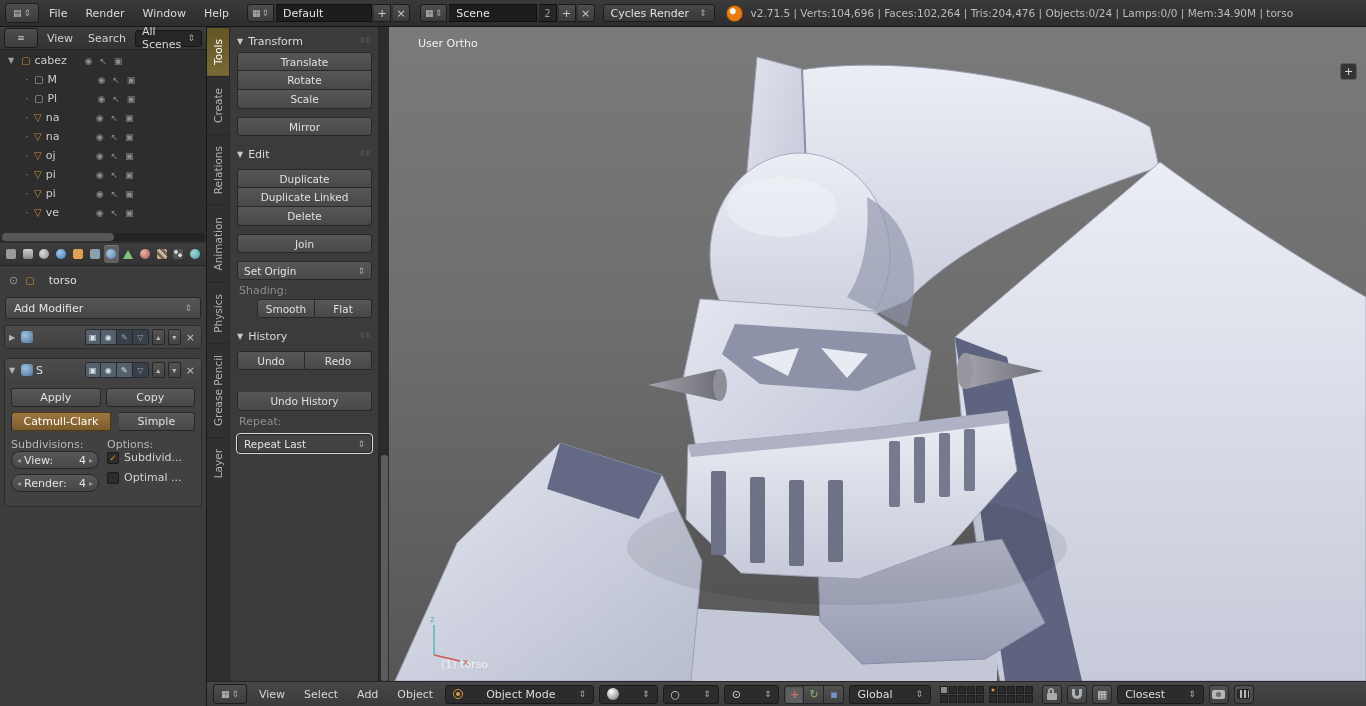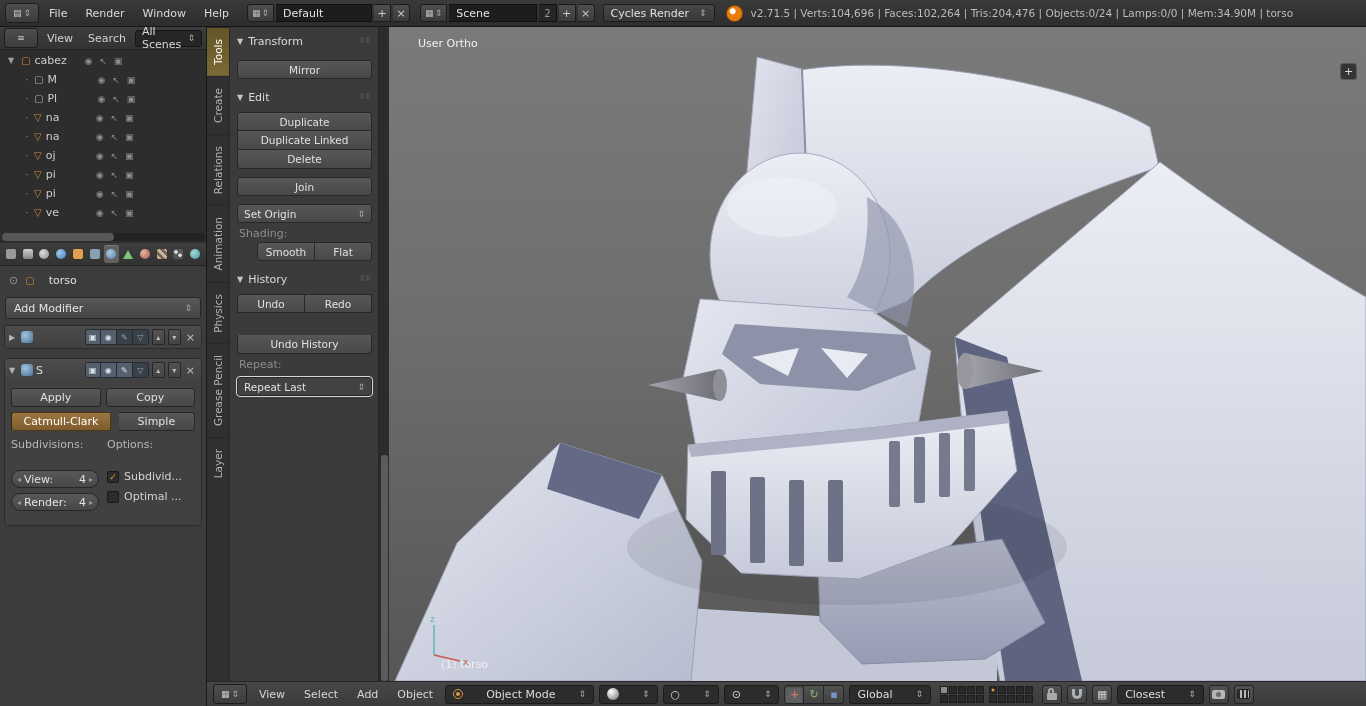--- a/index.html
+++ b/index.html
@@ -93,21 +93,21 @@
   .row2{display:flex;gap:5px;margin-bottom:5px;}
   .bbtn{flex:1;height:19px;background:linear-gradient(#585858,#474747);border:1px solid #272727;border-radius:3px;
     display:flex;align-items:center;justify-content:center;color:#e0e0e0;box-sizing:border-box;}
   .seg{display:flex;margin-bottom:6px;}
   .seg .bbtn{border-radius:0;border-left:none;}
   .seg .bbtn:first-child{border-radius:3px 0 0 3px;border-left:1px solid #272727;}
   .seg .bbtn:last-child{border-radius:0 3px 3px 0;margin-left:8px;}
   .bbtn.activeamber{background:linear-gradient(#9c7640,#7d5c2c);color:#fff;border-color:#4d3717;}
   .cols{display:flex;gap:8px;}
   .col{flex:1;}
-  .flabel{color:#b6b6b6;margin:1px 0 19px;}
+  .flabel{color:#b6b6b6;margin:1px 0 0;}
   .numfield{height:18px;background:linear-gradient(#585858,#474747);border:1px solid #272727;border-radius:9px;
     display:flex;align-items:center;padding:0 5px;color:#e2e2e2;margin-bottom:5px;box-sizing:border-box;}
   .numfield .na{color:#9a9a9a;font-size:8px;}
   .numfield .nl{margin-left:3px;}
   .numfield .nv{margin-left:auto;margin-right:3px;}
   .cbrow{display:flex;align-items:center;gap:5px;color:#d2d2d2;}
   .cb{width:12px;height:12px;background:#2c2c2c;border:1px solid #191919;border-radius:2px;display:flex;
     align-items:center;justify-content:center;color:#e8962e;font-size:9px;box-sizing:border-box;}
 
   
@@ -550,20 +550,25 @@
   <div class="vtab">Grease Pencil</div>
   <div class="vtab">Layer</div>
 </div>
 
 <div id="tshelf">
   <div class="panelh">
     <span class="tri">▼</span>
     <span>Transform</span>
     <span class="grip">⠿⠿</span>
   </div>
+  <div class="vstack">
+    <div class="tbtn">Translate</div>
+    <div class="tbtn">Rotate</div>
+    <div class="tbtn">Scale</div>
+  </div>
   <div class="sp8"></div>
   <div class="tbtn">Mirror</div>
   <div class="sp6"></div>
 
   <div class="panelh">
     <span class="tri">▼</span>
     <span>Edit</span>
     <span class="grip">⠿⠿</span>
   </div>
   <div class="sp4"></div>

